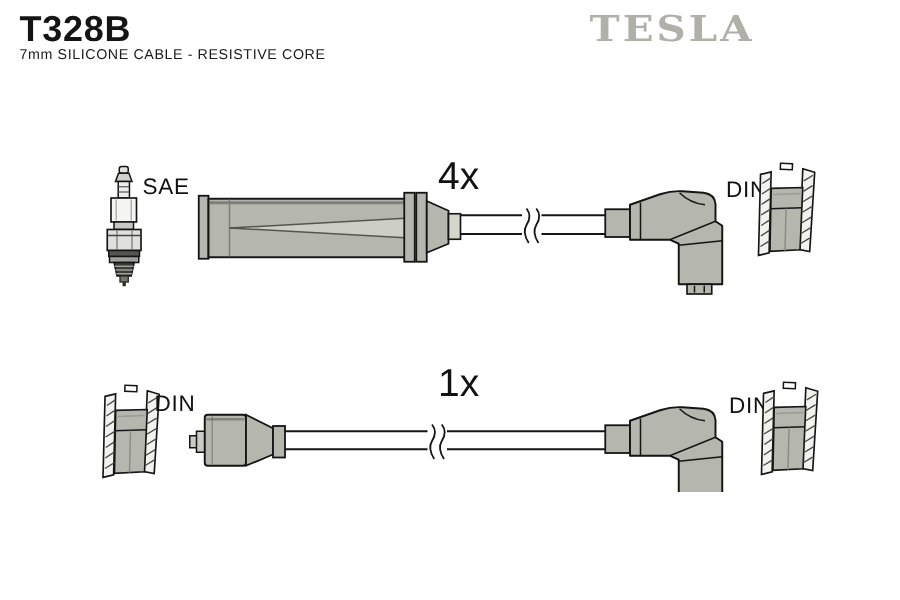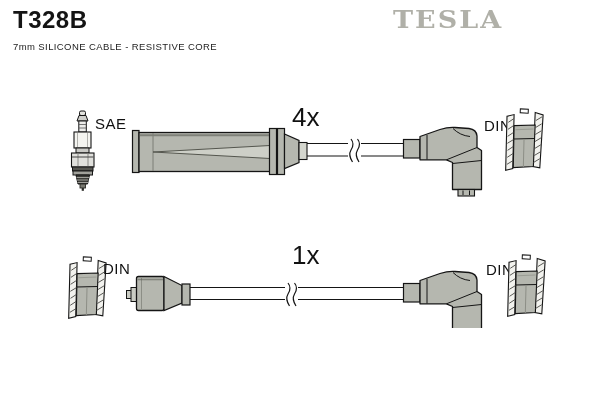--- a/index.html
+++ b/index.html
@@ -1,20 +1,20 @@
 <!DOCTYPE html>
 <html><head>
 <meta charset="utf-8">
 <style>
   html,body{margin:0;padding:0;background:#fff;}
   .page{position:relative;width:600px;height:328px;background:#ffffff;overflow:hidden;
         font-family:"Liberation Sans",sans-serif;}
   .hdr-title{position:absolute;left:13px;top:6px;font-size:24px;font-weight:bold;
              color:#141414;letter-spacing:0.5px;}
-  .hdr-sub{position:absolute;left:13px;top:41px;font-size:9.5px;color:#1c1c1c;
+  .hdr-sub{position:absolute;left:13px;top:31px;font-size:9.5px;color:#1c1c1c;
            letter-spacing:0.4px;}
   .brand{position:absolute;left:393px;top:6px;font-family:"DejaVu Serif",serif;
          font-weight:bold;font-size:27px;color:#b0b0a8;letter-spacing:2px;
          transform:scaleY(0.88);transform-origin:top left;}
   svg{position:absolute;left:0;top:0;}
   .lbl{font-family:"Liberation Sans",sans-serif;fill:#111;font-size:15px;letter-spacing:0.5px;}
   .qty{font-family:"Liberation Sans",sans-serif;fill:#111;font-size:26px;}
 </style>
 </head>
 <body>

